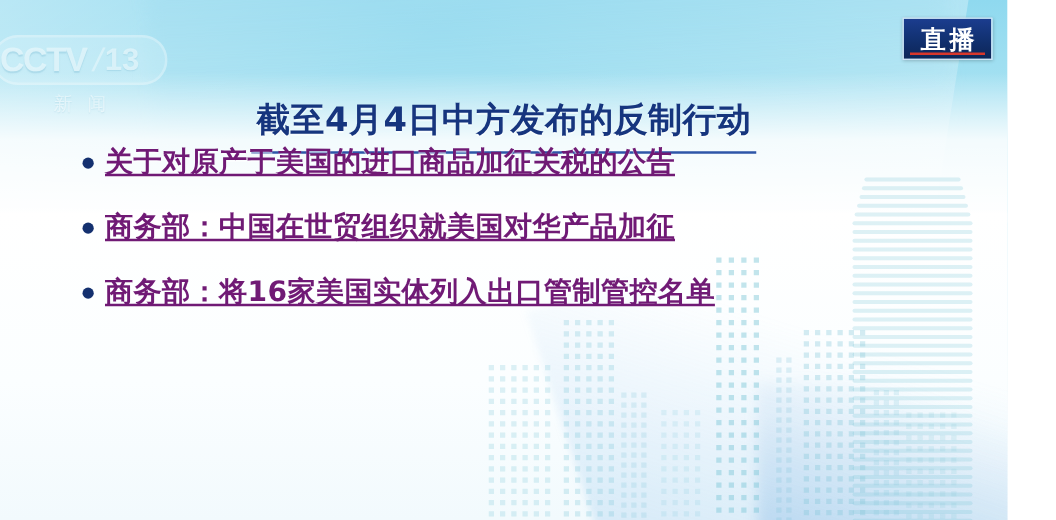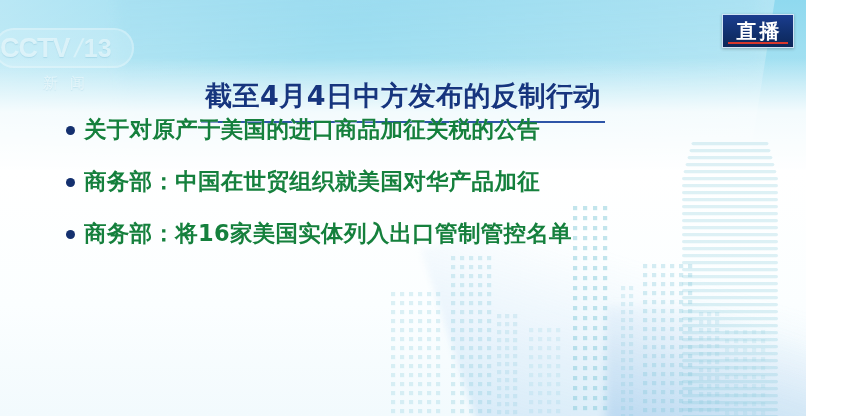--- a/index.html
+++ b/index.html
@@ -215,24 +215,25 @@
     border-radius: 50%;
     background: #14306f;
     flex: 0 0 auto;
     margin-right: 9px;
     margin-top: 2px;
   }
   .item-text {
     font-family: "DejaVu Sans", sans-serif;
     font-size: 22.5px;
     font-weight: 700;
-    color: #15803d;
+    color: #701a75;
     letter-spacing: 0.3px;
     white-space: nowrap;
     text-shadow: 0 1px 0 rgba(255,255,255,0.5);
+    text-decoration: underline;
   }
 </style>
 </head>
 <body>
 
 <div id="screen">
 
   <div class="bg-base"></div>
   <div class="bg-fold-a"></div>
   <div class="bg-fold-b"></div>

